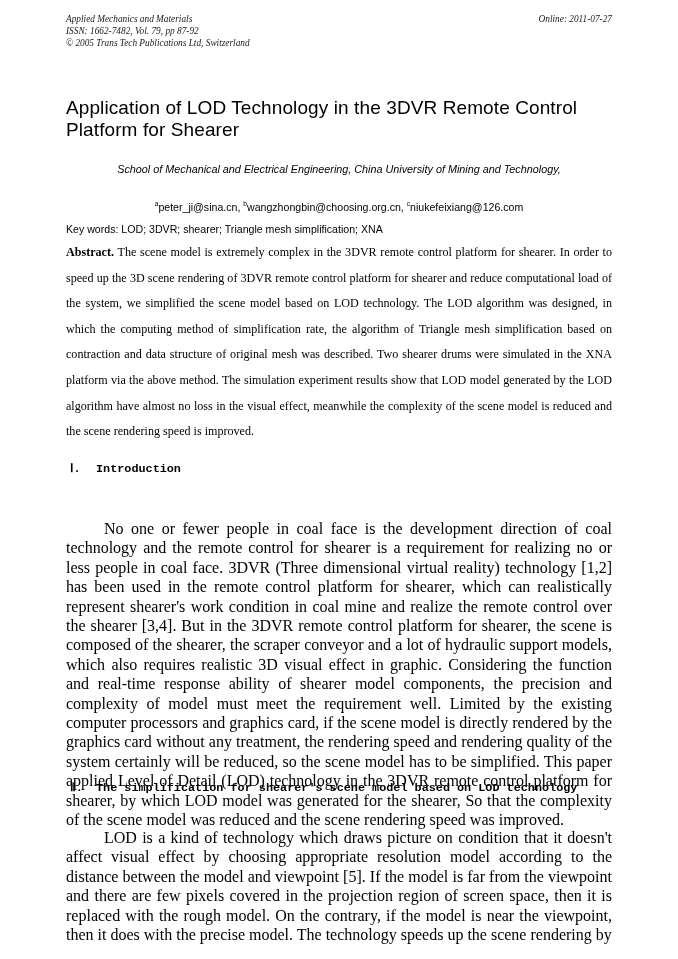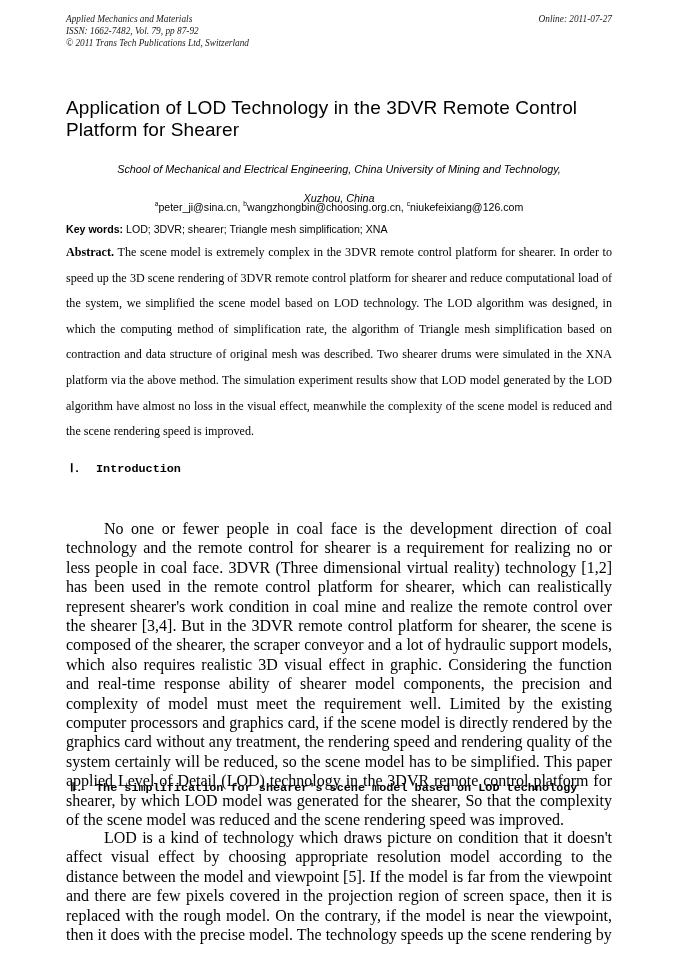--- a/index.html
+++ b/index.html
@@ -109,21 +109,21 @@
   .keywords {
     position: absolute;
     top: 221px;
     left: 66px;
     width: 546px;
     font-family: "Liberation Sans", sans-serif;
     font-size: 10.6px;
     line-height: 16px;
   }
   .keywords .lbl {
-    font-weight: bold;
+    font-weight: normal;
     text-align: right;
   }
 
   
   .abstract {
     position: absolute;
     top: 240px;
     left: 66px;
     width: 546px;
     font-family: "Liberation Serif", serif;
@@ -173,29 +173,28 @@
 <body>
 
 <div class="page">
 
   <div class="journal-header">
     <div class="hdr-row">
       <span>Applied Mechanics and Materials</span>
       <span class="online">Online: 2011-07-27</span>
     </div>
     <div class="hdr-row">ISSN: 1662-7482, Vol. 79, pp 87-92</div>
-    <div class="hdr-row">© 2011 Trans Tech Publications Ltd, Switzerland</div>
+    <div class="hdr-row">© 2005 Trans Tech Publications Ltd, Switzerland</div>
   </div>
 
   <h1 class="title">Application of LOD Technology in the 3DVR Remote Control Platform for Shearer</h1>
 
 
   <div class="affil">
     <div>School of Mechanical and Electrical Engineering, China University of Mining and Technology,</div>
-    <div>Xuzhou, China</div>
   </div>
 
   <div class="emails">
     <sup>a</sup><span>peter_ji@sina.cn, </span><sup>b</sup><span>wangzhongbin@choosing.org.cn, </span><sup>c</sup><span>niukefeixiang@126.com</span>
   </div>
 
   <div class="keywords">
     <span class="lbl">Key words:</span><span> LOD; 3DVR; shearer; Triangle mesh simplification; XNA</span>
   </div>
 

